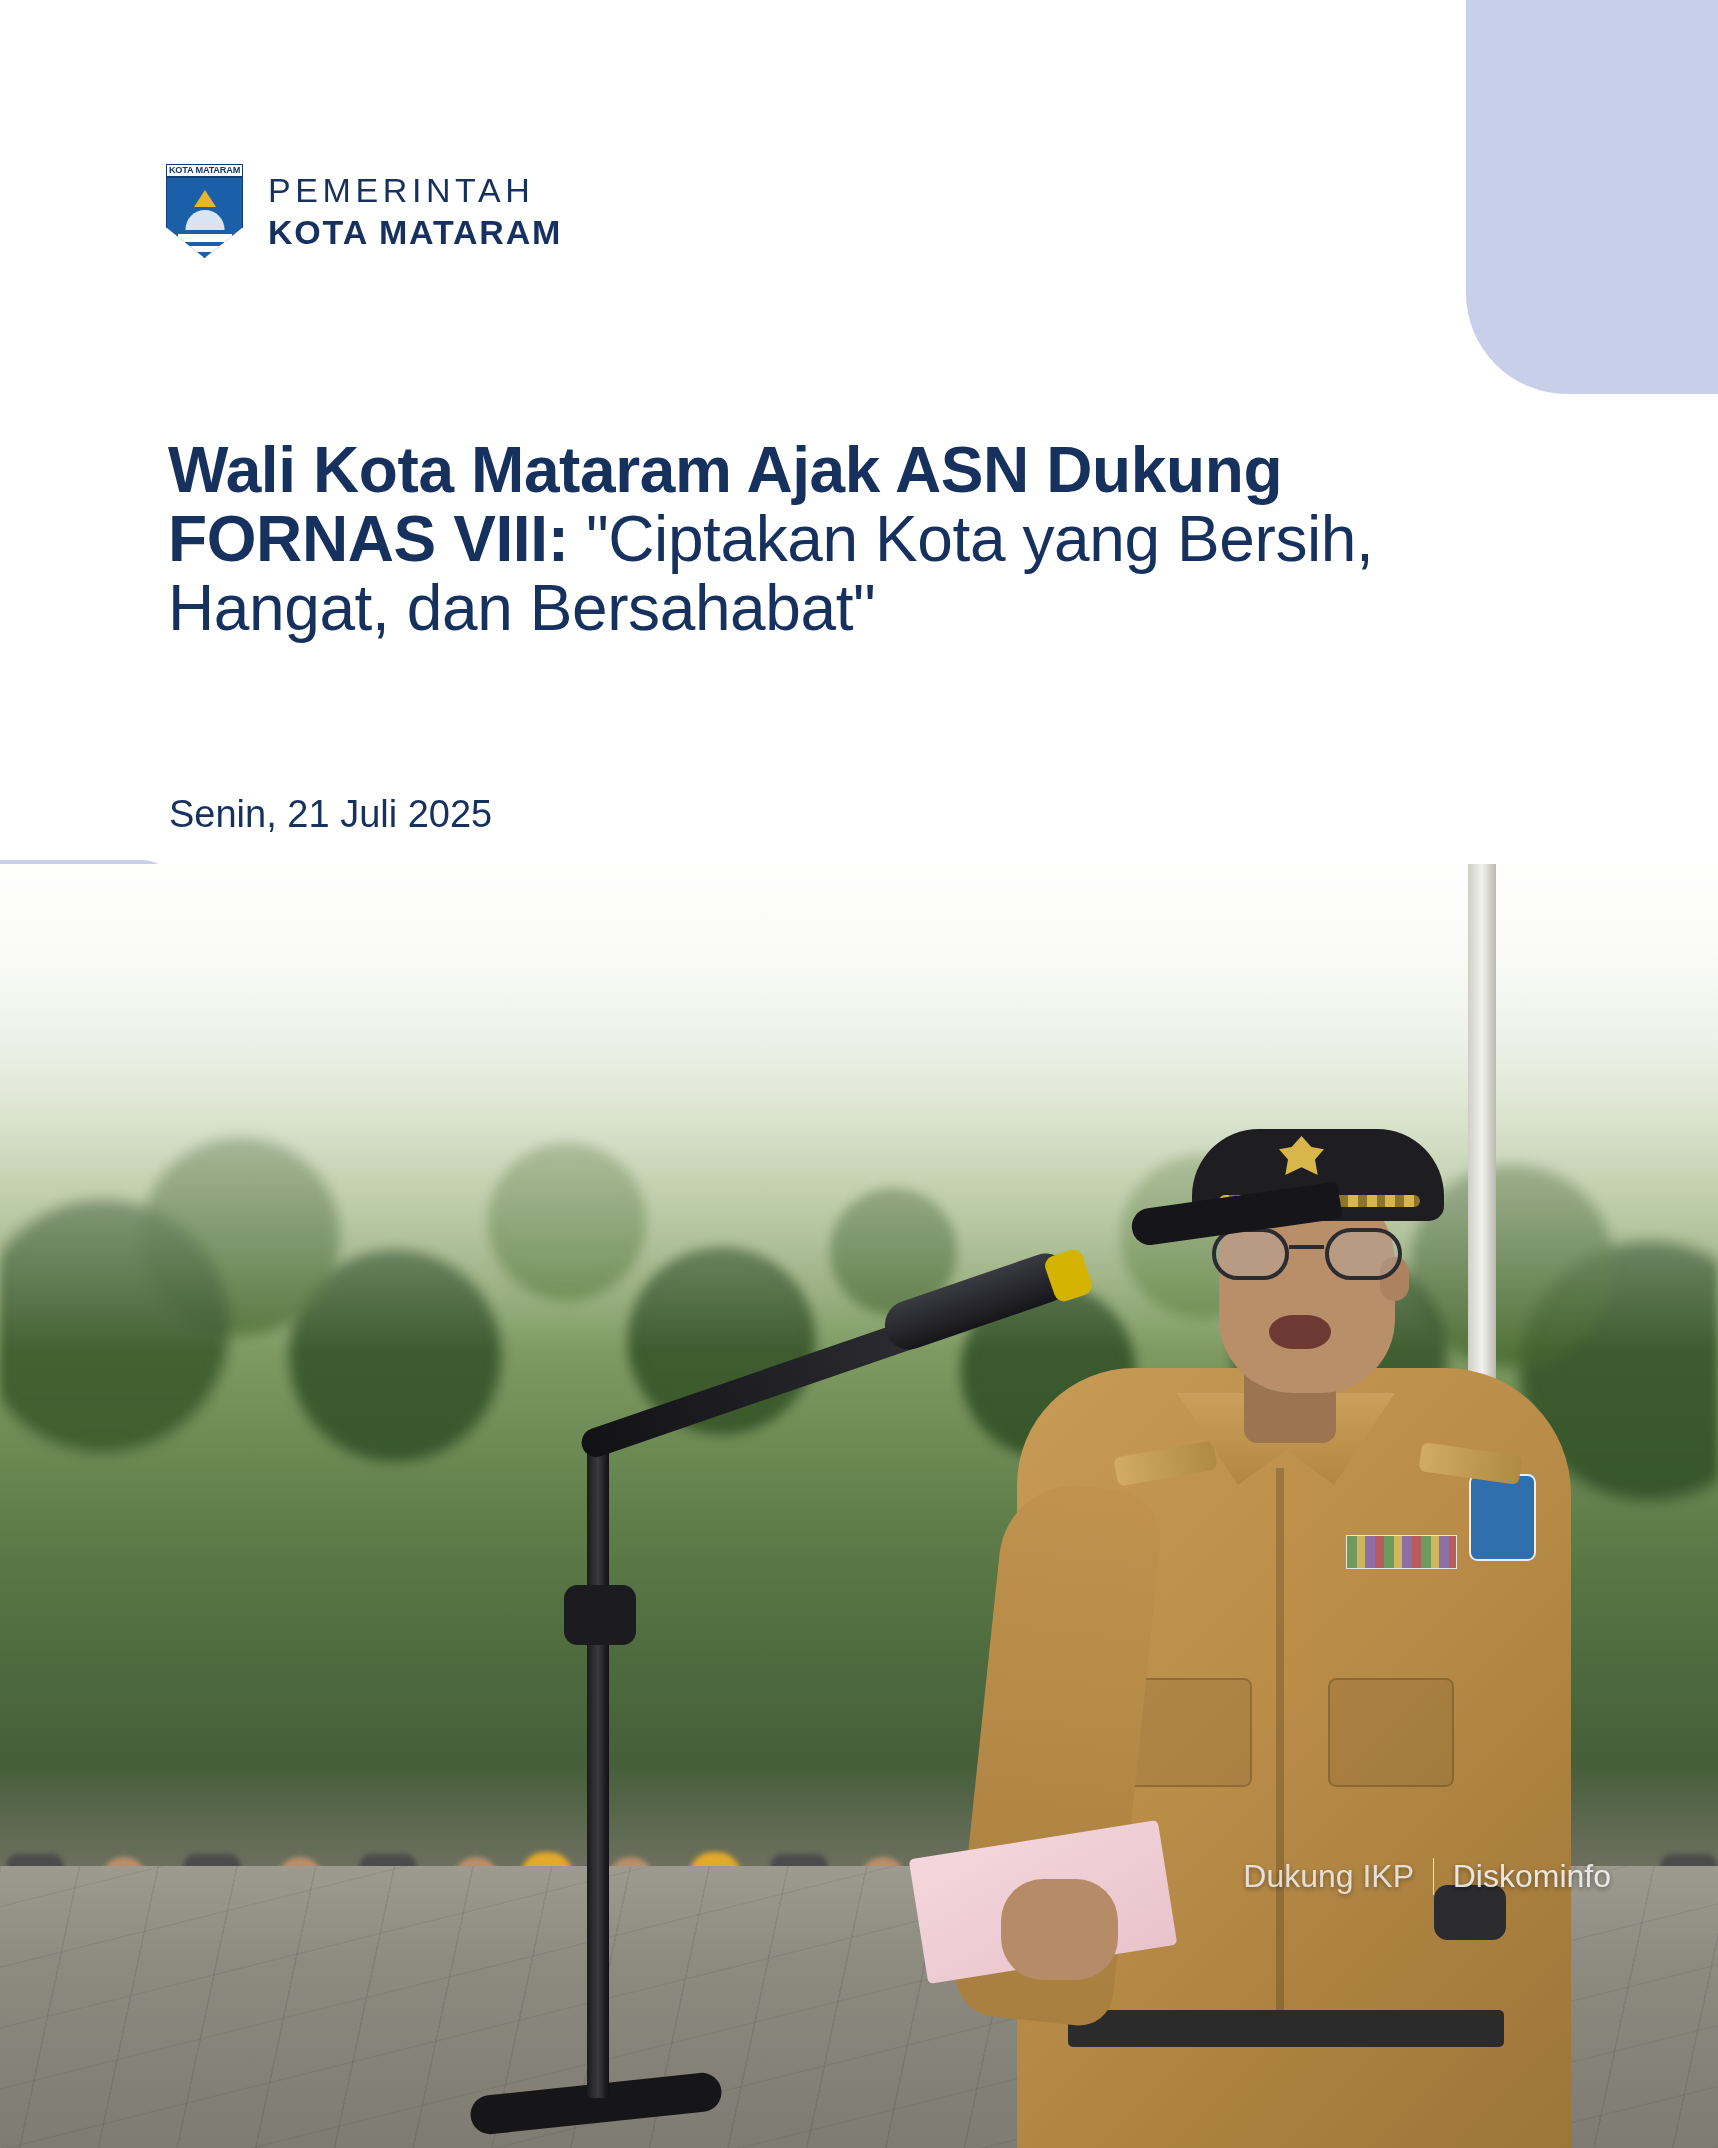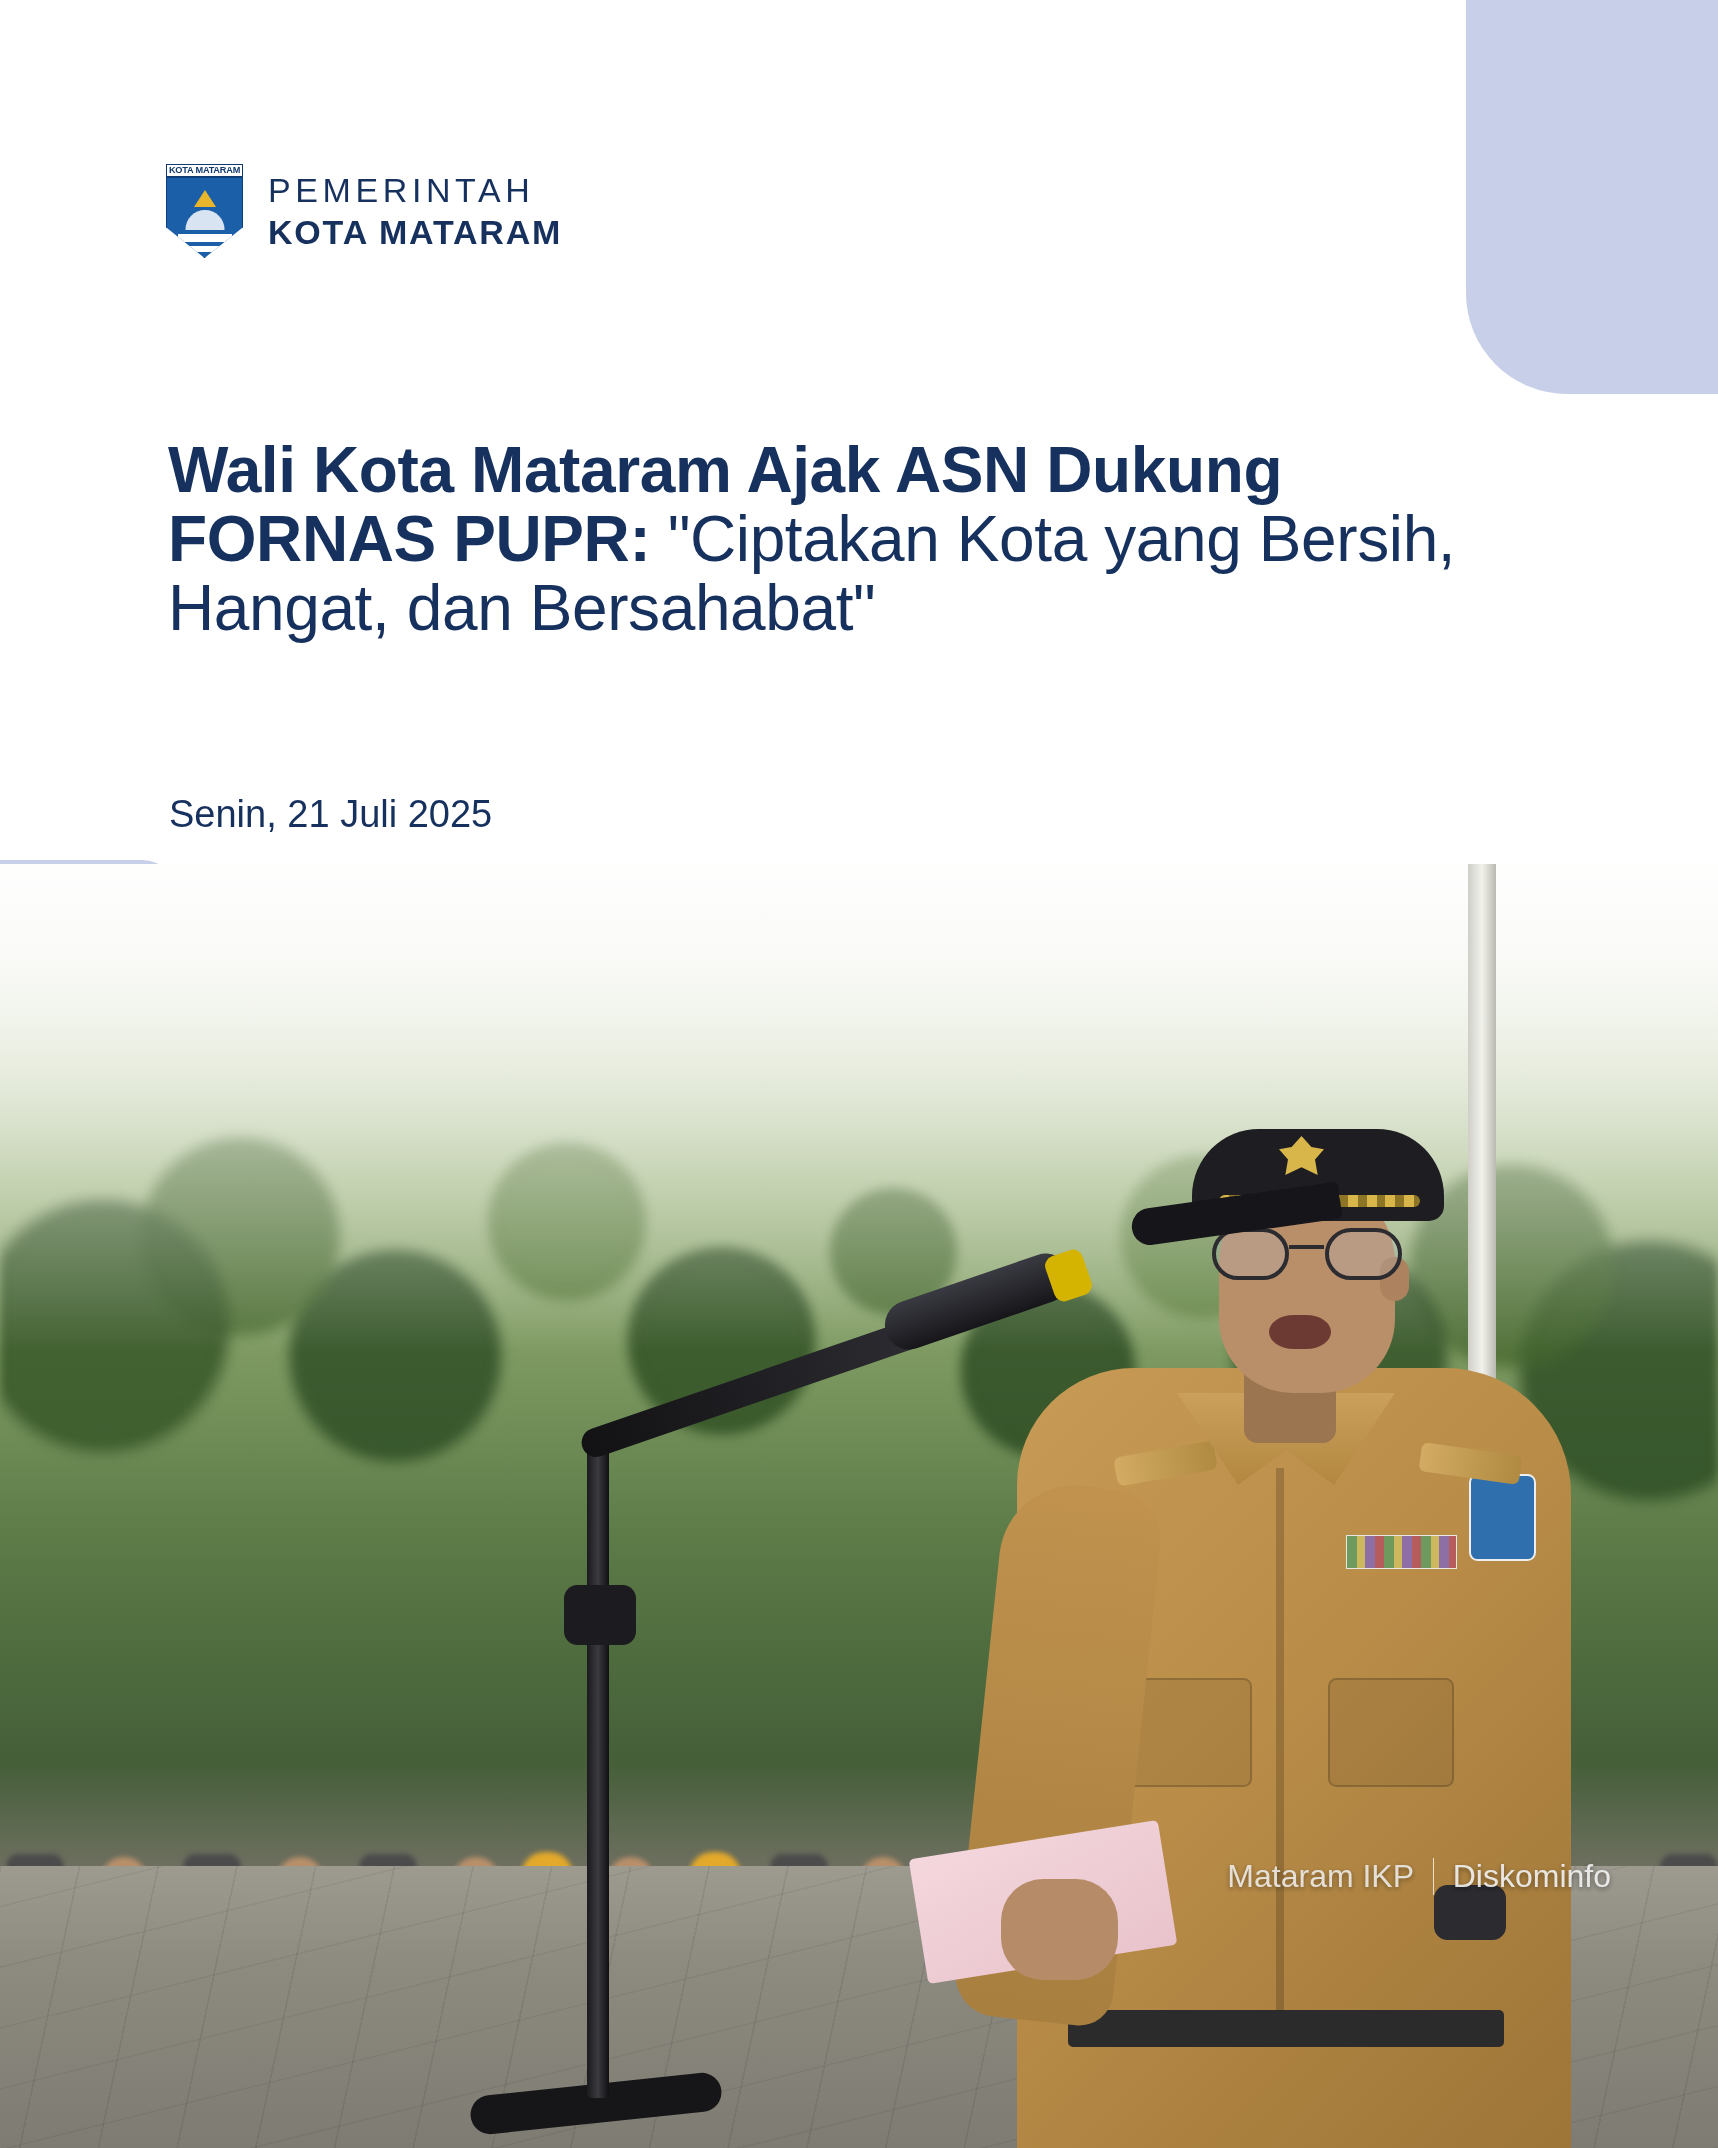--- a/index.html
+++ b/index.html
@@ -500,21 +500,21 @@
     <div class="brand-line1">PEMERINTAH</div>
     <div class="brand-line2">KOTA MATARAM</div>
   </div>
 </div>
 
 <div class="title-wrap">
   <div class="title-line">
     <span class="t-bold">Wali Kota Mataram Ajak ASN Dukung</span>
   </div>
   <div class="title-line">
-    <span class="t-bold">FORNAS PUPR:</span>
+    <span class="t-bold">FORNAS VIII:</span>
     <span class="t-reg">"Ciptakan Kota yang Bersih,</span>
   </div>
   <div class="title-line">
     <span class="t-reg">Hangat, dan Bersahabat"</span>
   </div>
 </div>
 
 <div class="date">Senin, 21 Juli 2025</div>
 
 <div class="photo">
@@ -618,18 +618,18 @@
     <div class="sp-cap-braid"></div>
     <div class="sp-cap-brim"></div>
     <div class="sp-cap-emblem"></div>
     <div class="sp-arm"></div>
     <div class="sp-paper"></div>
     <div class="sp-hand"></div>
     <div class="sp-watch"></div>
   </div>
 
   <div class="watermark">
-    <span class="wm-ikp">Mataram IKP</span>
+    <span class="wm-ikp">Dukung IKP</span>
     <span class="wm-div"></span>
     <span class="wm-dis">Diskominfo</span>
   </div>
 </div>
 
 
 </body></html>

